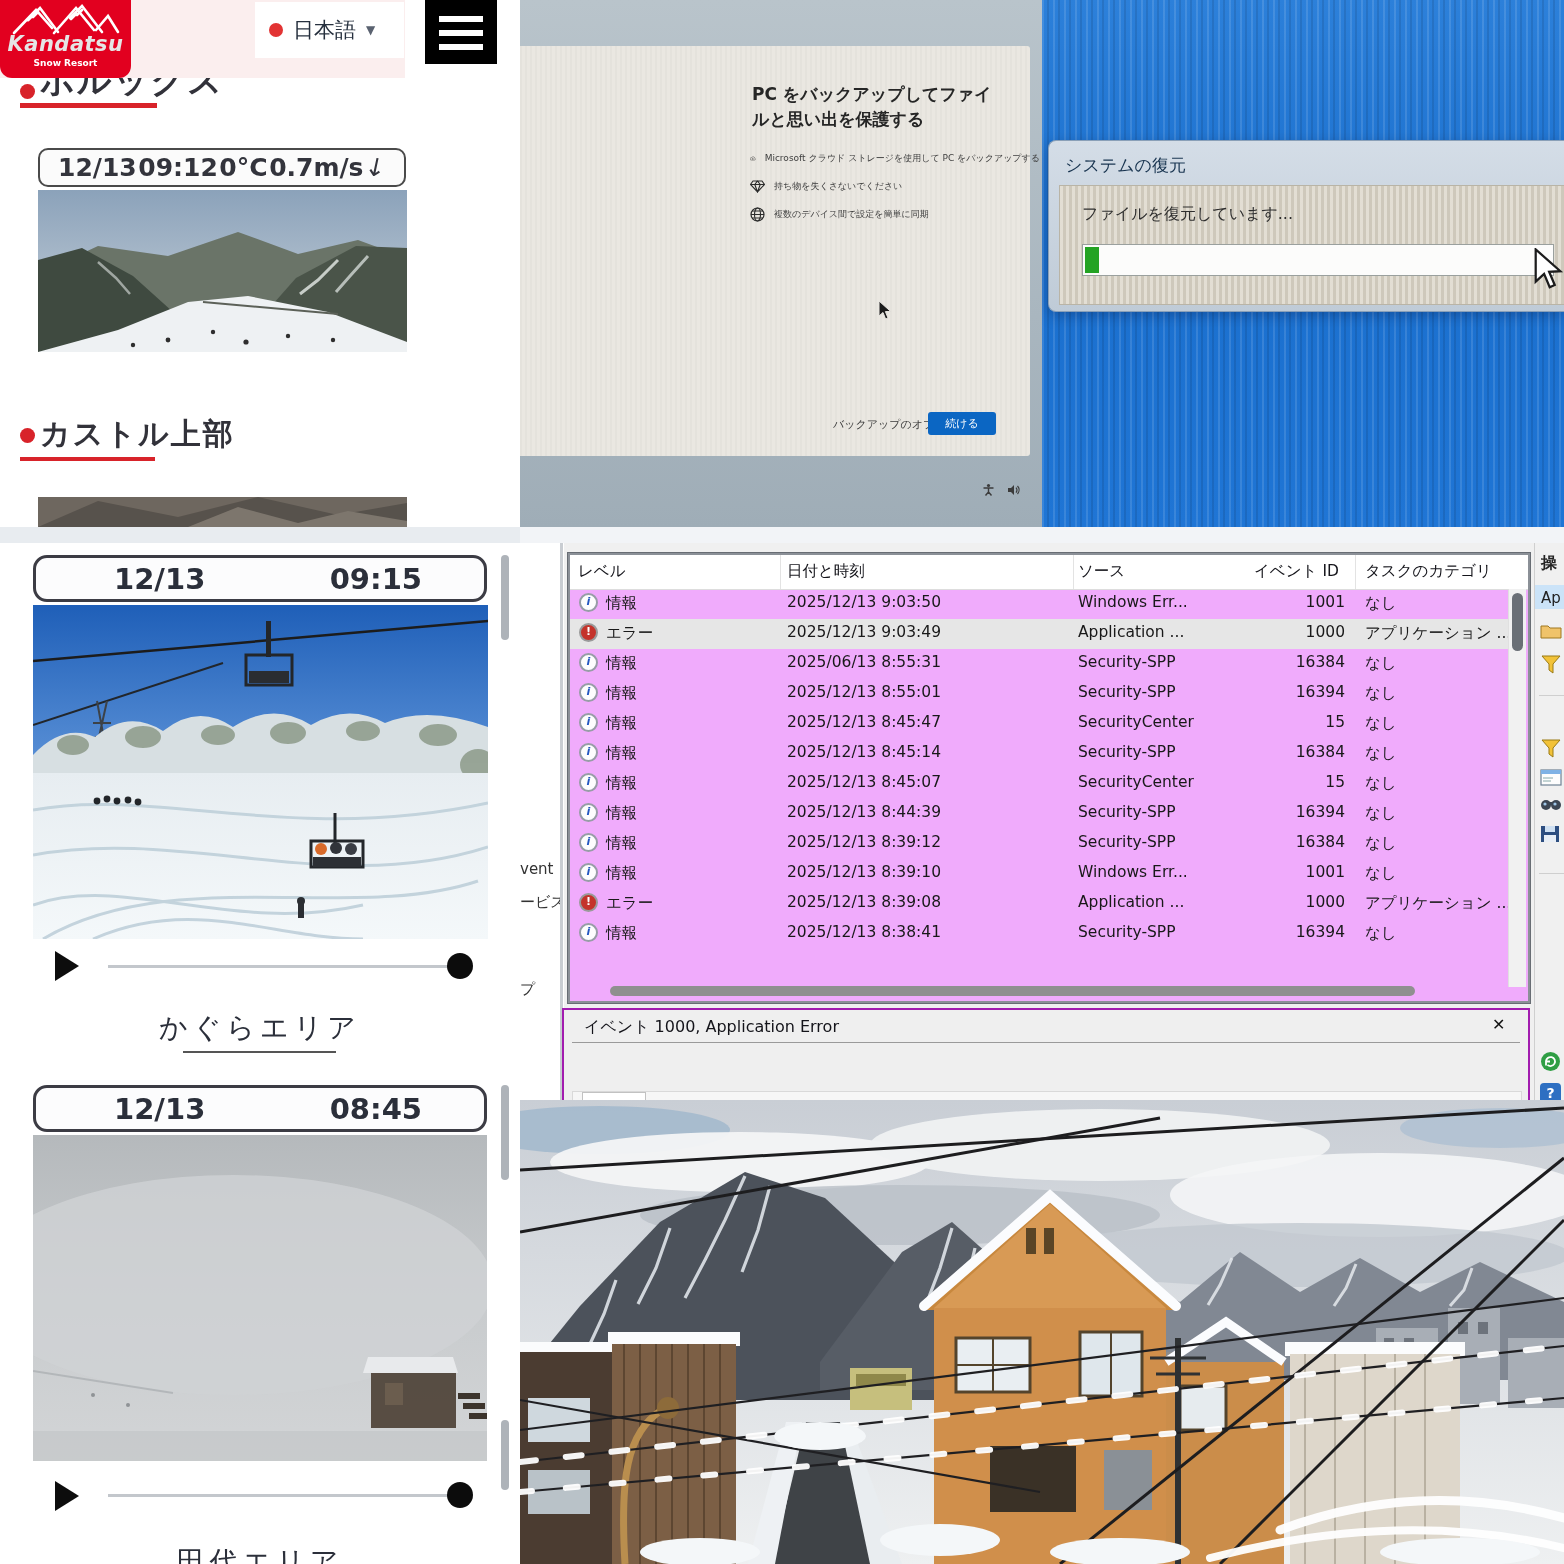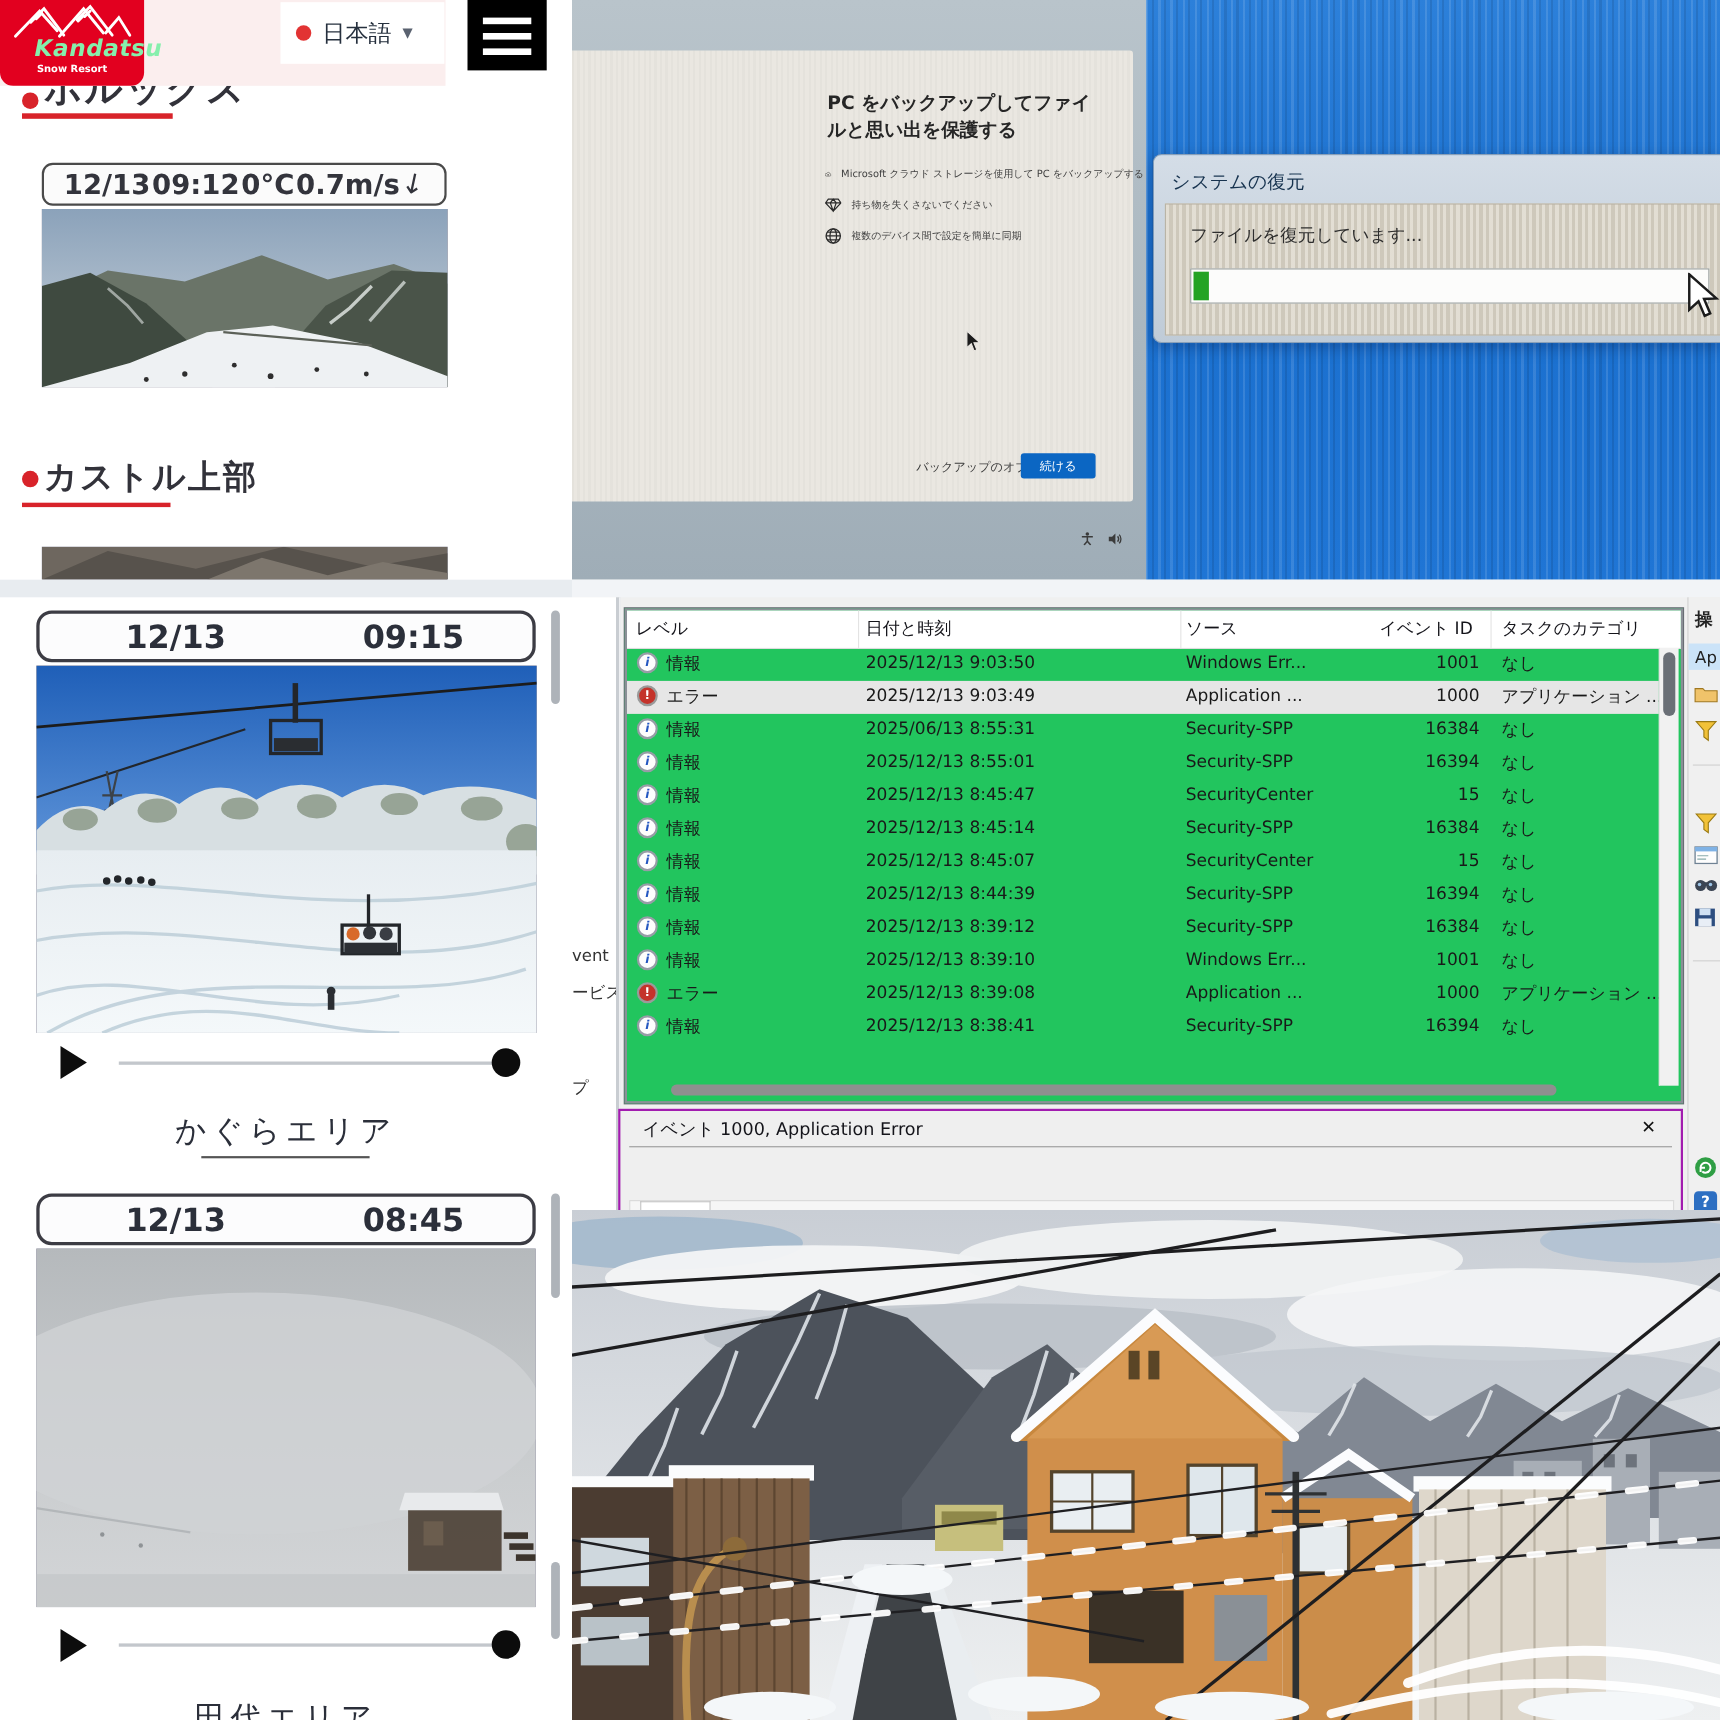--- a/index.html
+++ b/index.html
@@ -12,21 +12,21 @@
   #sec-kd-top{left:0;top:0;width:520px;height:527px;background:#fff;overflow:hidden;}
   .kd-header{left:0;top:0;width:520px;height:78px;background:#fff;z-index:5;}
   .kd-header-pink{left:0;top:0;width:405px;height:78px;background:#fbeeee;}
   .kd-lang{left:255px;top:2px;width:149px;height:56px;background:#fff;display:flex;align-items:center;gap:10px;padding-left:14px;box-sizing:border-box;text-align:center;}
   .kd-lang .dot{width:14px;height:14px;border-radius:50%;background:#e23333;}
   .kd-lang .lbl{font-size:21px;color:#26303e;font-weight:500;}
   .kd-lang .caret{font-size:12px;color:#5a6270;}
   .kd-burger{left:425px;top:0;width:72px;height:64px;background:#000;cursor:pointer;}
   .kd-burger i{position:absolute;left:14px;width:44px;height:6px;background:#fff;}
   .kd-logo{left:0;top:0;width:131px;height:78px;background:#e2001f;border-radius:0 0 12px 12px;z-index:6;text-align:center;}
-  .kd-logo .brand{position:absolute;left:0;top:32px;width:100%;color:#86efac;font-style:italic;font-weight:800;font-size:21px;letter-spacing:.5px;padding-left:24px;}
+  .kd-logo .brand{position:absolute;left:0;top:32px;width:100%;color:#e5e5e5;font-style:italic;font-weight:800;font-size:21px;letter-spacing:.5px;}
   .kd-logo .tag{position:absolute;left:0;top:58px;width:100%;color:#fff;font-weight:700;font-size:9px;}
   .kd-h1{left:40px;top:58px;font-size:34px;font-weight:700;color:#32323a;z-index:1;letter-spacing:2px;}
   .kd-bullet{width:15px;height:15px;border-radius:50%;background:#d8232a;}
   .kd-underline{height:5px;background:#d8232a;}
   .kd-cambar{left:38px;top:148px;width:368px;height:39px;border:2px solid #4a4a4a;border-radius:10px;background:#fbfbfb;
              display:flex;align-items:center;justify-content:space-between;padding:0 18px;box-sizing:border-box;
              font-size:25px;font-weight:700;color:#33343c;}
   .kd-cambar .arrow{font-weight:400;transform:rotate(12deg);}
   .kd-h2{left:40px;top:414px;font-size:30px;font-weight:700;color:#32323a;letter-spacing:2px;}
   .kd-photo{overflow:hidden;background:#889;}
@@ -75,21 +75,21 @@
 
   
   .cursor{z-index:9;}
 
   
   #sec-ev{left:520px;top:527px;width:1044px;height:573px;background:#f0f0f0;overflow:hidden;font-size:15.5px;color:#191919;}
   .ev-topband{left:0;top:0;width:1044px;height:16px;background:#f2f4f7;}
   .ev-tree{left:0;top:16px;width:40px;height:557px;background:#fff;overflow:hidden;}
   .ev-treefrag{left:0;font-size:15px;color:#333;}
   .ev-vsep{left:40px;top:16px;width:3px;height:557px;background:#c9cdd2;border-right:1px solid #fff;}
-  .ev-frame{left:48px;top:26px;width:962px;height:450px;border:2px solid #8b9097;background:#22c55e;box-sizing:border-box;
+  .ev-frame{left:48px;top:26px;width:962px;height:450px;border:2px solid #8b9097;background:#f0abfc;box-sizing:border-box;
             box-shadow:0 0 0 1px #686d74;}
   .ev-head{left:0;top:0;width:958px;height:34px;background:#fff;border-bottom:1px solid #ddd;}
   .ev-head span{position:absolute;top:6px;font-size:15.5px;color:#14141a;white-space:nowrap;}
   .ev-colsep{position:absolute;top:0;width:1px;height:34px;background:#e3e3e3;}
   .ev-rows{left:0;top:34px;width:938px;height:360px;}
   .ev-row{position:relative;height:30px;cursor:pointer;}
   .ev-row.sel{background:#e6e6e6;}
   .ev-row span{position:absolute;top:4px;white-space:nowrap;}
   .ic{left:9px;top:5px;width:19px;height:19px;border-radius:50%;border:2px solid #979da6;box-sizing:border-box;
       font-weight:700;font-style:italic;font-size:11px;line-height:14px;text-align:center;}

